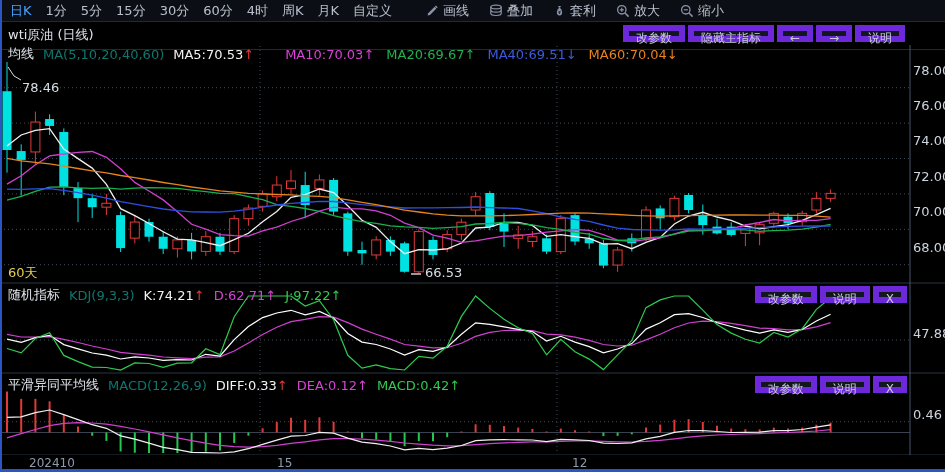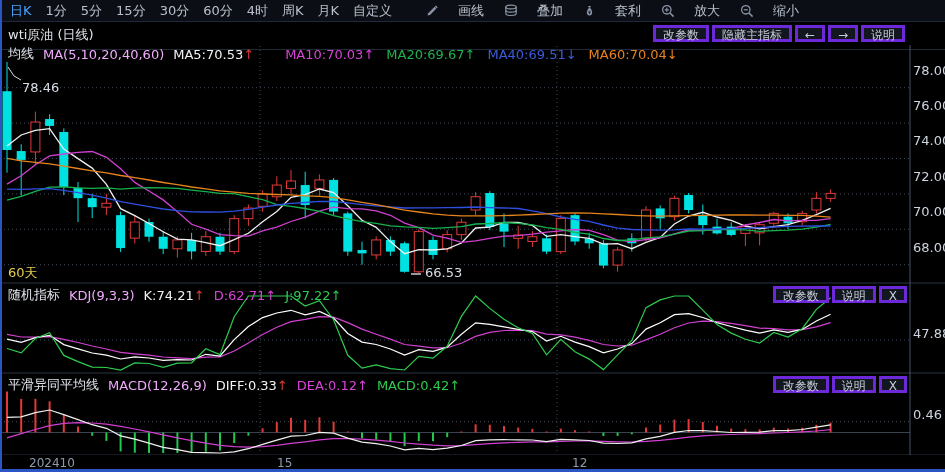--- a/index.html
+++ b/index.html
@@ -4,35 +4,35 @@
 <style>
   html,body{margin:0;padding:0;background:#000;}
   .app{position:relative;width:945px;height:472px;background:#000;overflow:hidden;
        font-family:"DejaVu Sans",sans-serif;-webkit-font-smoothing:antialiased;}
   
   .toolbar{position:absolute;top:0;left:0;right:0;height:22px;background:#0b0f15;
            border-bottom:1px solid #202938;display:flex;align-items:center;
            padding-left:10px;font-size:13px;color:#b9c0cc;box-sizing:border-box;}
   .tab{margin-right:14px;white-space:nowrap;}
   .tab.active{color:#4aa3ff;}
-  .tool{display:inline-flex;align-items:center;gap:19px;margin-left:20px;white-space:nowrap;}
+  .tool{display:inline-flex;align-items:center;gap:4px;margin-left:20px;white-space:nowrap;}
   .ticon{display:inline-flex;color:#8a93a5;}
   .ticon svg{display:block;}
   
   .titlebar{position:absolute;top:23px;left:0;right:0;height:27px;background:#000;
             border-bottom:1px solid #202938;font-size:13px;color:#dfe3ea;box-sizing:border-box;}
   .symbol{position:absolute;left:8px;top:3px;}
   .tb-buttons{position:absolute;right:40px;top:2px;display:flex;gap:3px;}
-  .btn{background:#12161e;border:3px solid #6d28d9;color:#c6cdd8;font-size:12px;
+  .btn{background:#12161e;border:6px solid #6d28d9;color:#c6cdd8;font-size:12px;
        height:17px;line-height:15px;padding:0 7px;box-sizing:border-box;white-space:nowrap;}
   
   .prow{position:absolute;left:8px;font-size:13px;display:flex;gap:9px;align-items:center;
         height:16px;z-index:5;white-space:nowrap;}
   .prow .p-title{color:#dfe3ea;}
-  .prow .p-formula{color:#f0abfc;}
+  .prow .p-formula{color:#0f766e;}
   .ma-row{top:46px;}
   .kdj-row{top:287px;}
   .macd-row{top:377px;}
   .panel-btns{position:absolute;display:flex;gap:3px;z-index:6;}
   .kdj-btns{top:286px;right:38px;}
   .macd-btns{top:376px;right:38px;}
   
   .x-axis{position:absolute;top:456px;left:0;right:0;height:14px;font-size:12px;color:#8e9aab;}
   .x-tick{position:absolute;top:0;margin-left:21px;}
   

